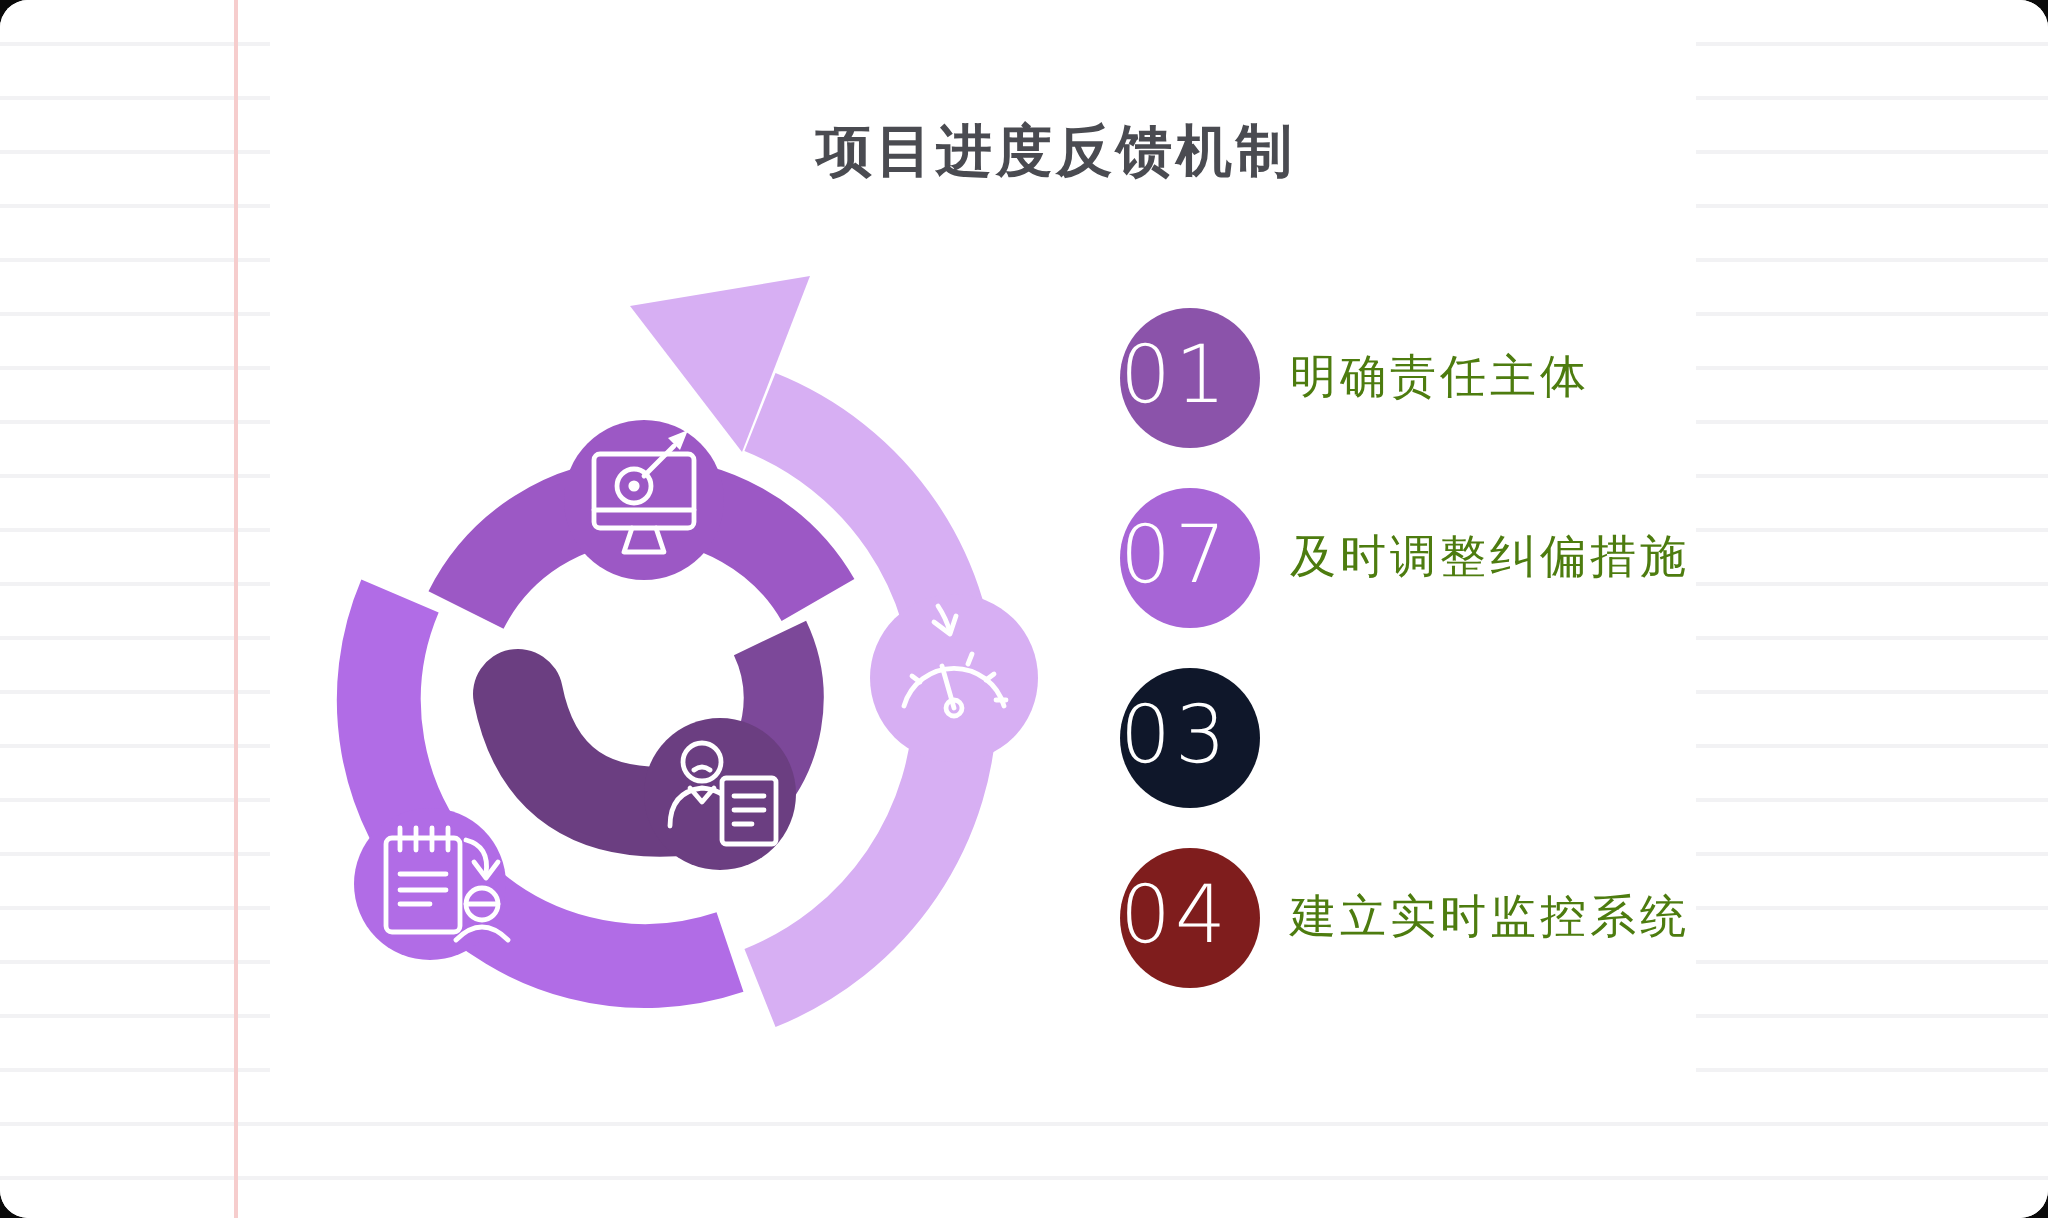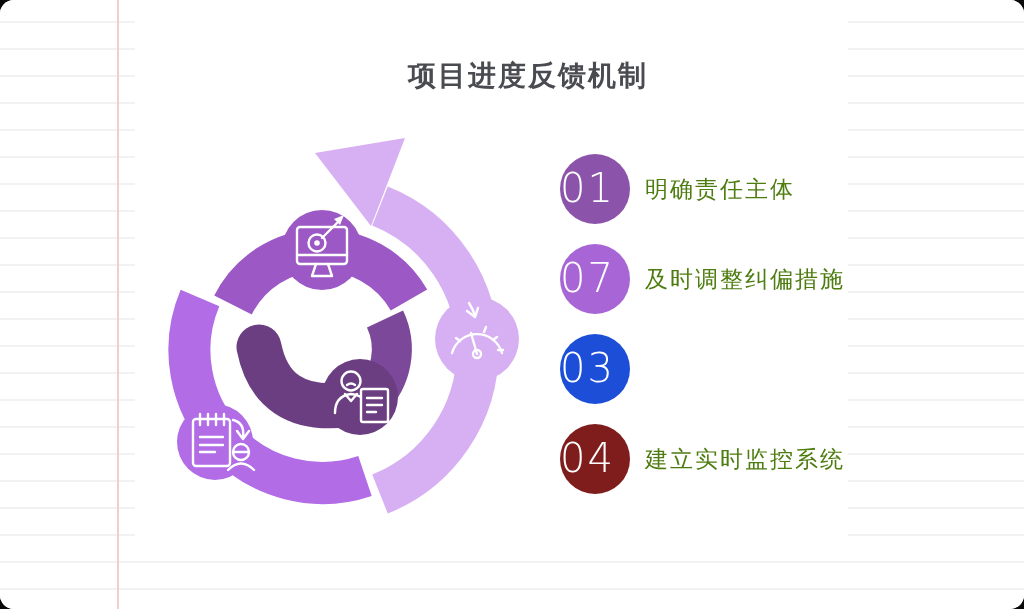--- a/index.html
+++ b/index.html
@@ -9,21 +9,21 @@
          background-image:repeating-linear-gradient(to bottom,#ffffff 0px,#ffffff 25px,#f2f2f4 25px,#f2f2f4 27px);
          background-position:0 -4px;}
   .margin-line{position:absolute;left:117px;top:0;bottom:0;width:2px;background:#f6cdcd;}
   .card{position:absolute;left:135px;top:-20px;width:713px;height:575px;background:#ffffff;border-radius:14px;}
   .title{position:absolute;left:0;top:58px;width:1056px;text-align:center;
          font-size:28px;line-height:36px;font-weight:700;color:#4a4b51;letter-spacing:2px;}
   .svg-layer{position:absolute;left:0;top:0;width:1024px;height:609px;}
   .step-row{position:absolute;left:548px;width:330px;height:70px;}
   .step-circle{position:absolute;left:12px;top:0;width:70px;height:70px;border-radius:50%;
          color:#ffffff;text-align:left;font-weight:200;font-size:40px;line-height:68px;letter-spacing:2px;}
-  .sc1{background:#8b53aa;} .sc2{background:#a765d6;} .sc3{background:#1d4ed8;} .sc4{background:#7f1d1d;}
+  .sc1{background:#8b53aa;} .sc2{background:#a765d6;} .sc3{background:#0f172a;} .sc4{background:#7f1d1d;}
   .step-label{position:absolute;left:97px;top:0;height:70px;line-height:70px;
          font-size:23px;color:#4d7c0f;letter-spacing:2px;white-space:nowrap;}
   .r1{top:154px;} .r2{top:244px;} .r3{top:334px;} .r4{top:424px;}
   .icon-stroke{stroke:#ffffff;stroke-width:2.4;fill:none;stroke-linecap:round;stroke-linejoin:round;}
 </style>
 </head>
 <body>
 
 <div class="frame">
   <div class="paper"></div>

